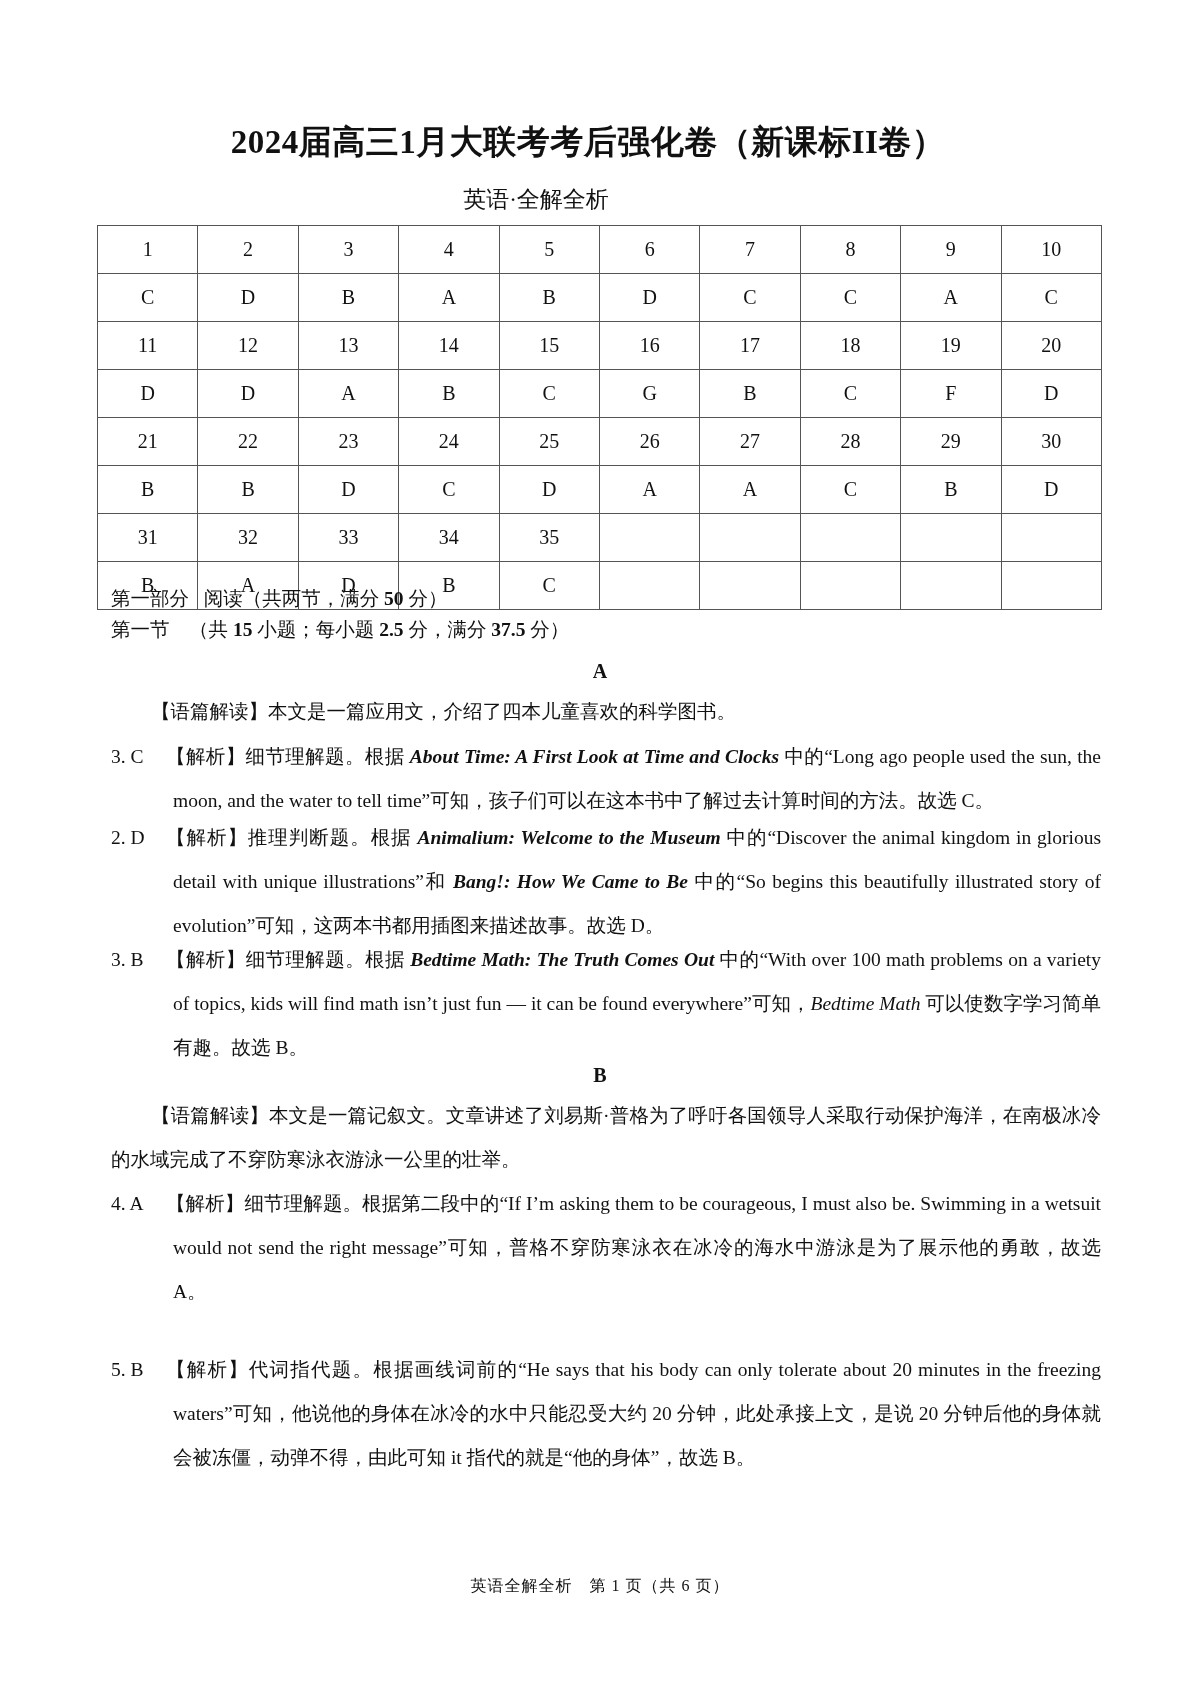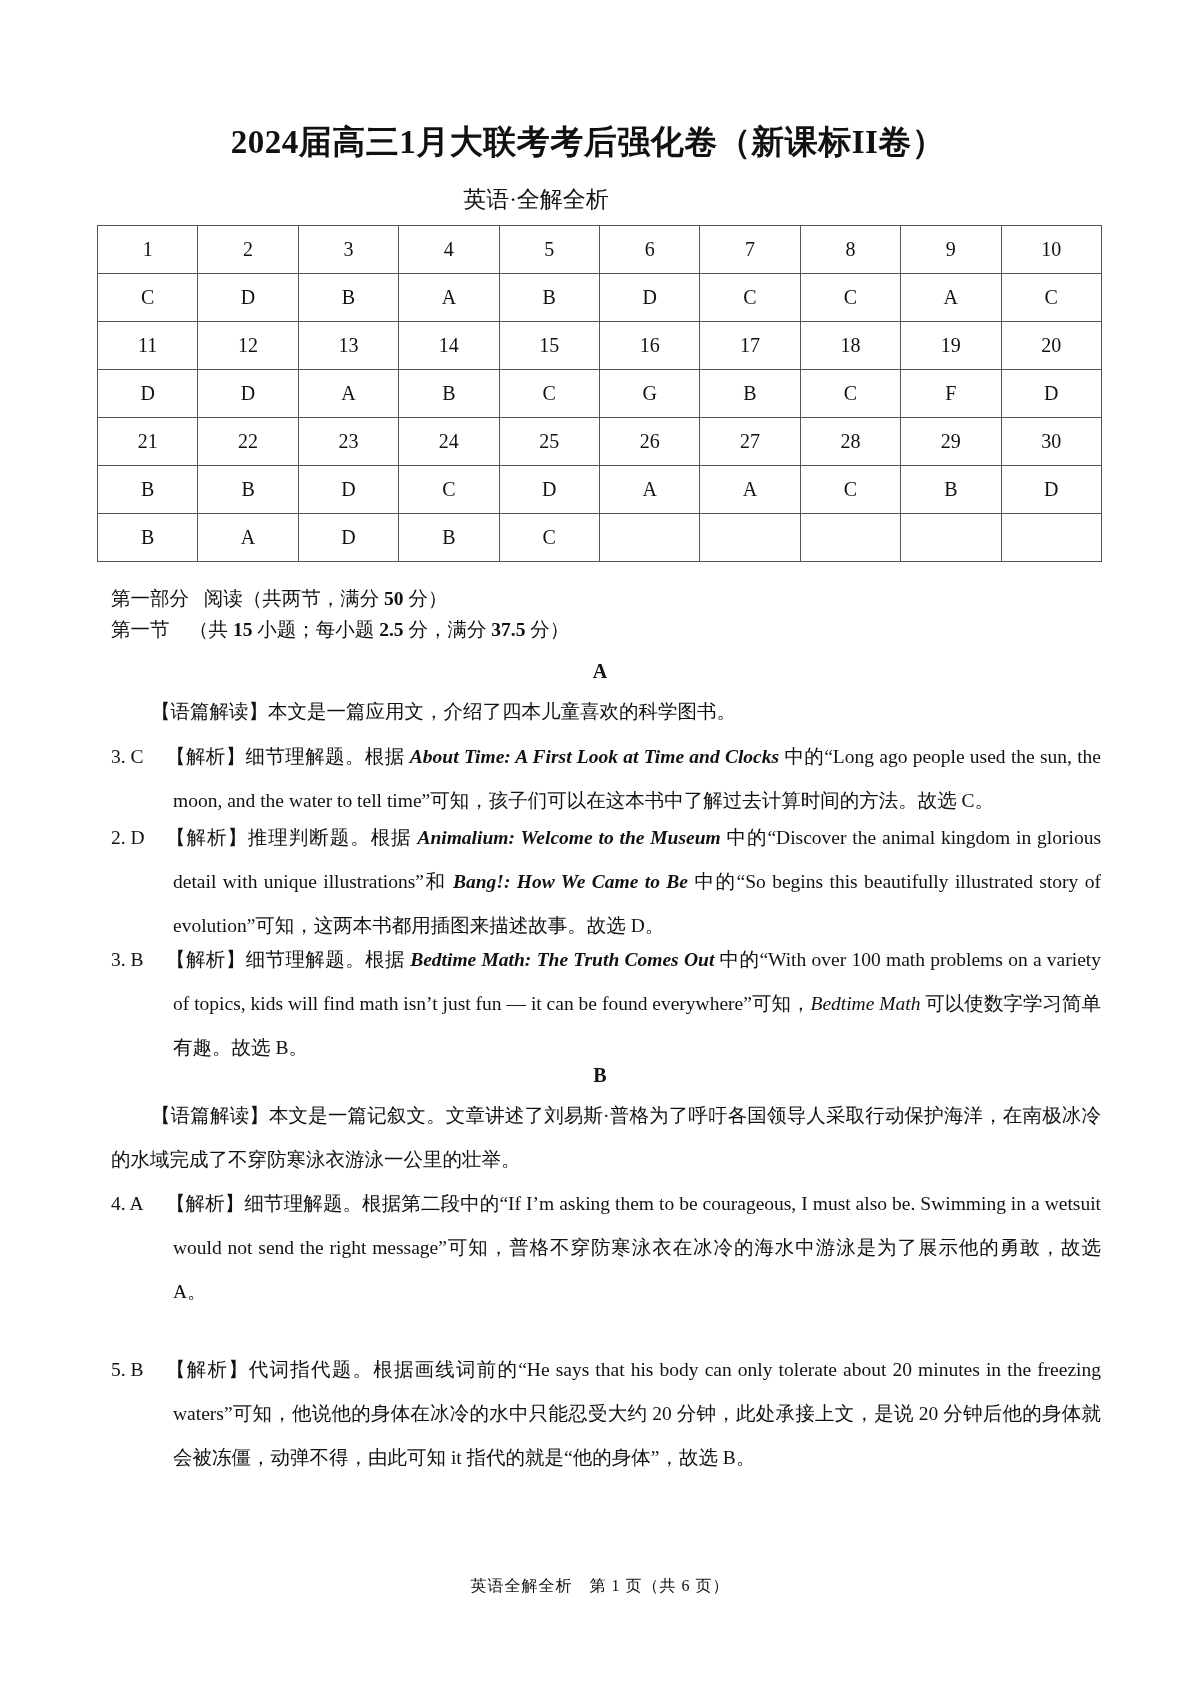--- a/index.html
+++ b/index.html
@@ -182,20 +182,32 @@
         <td>D</td>
         <td>C</td>
         <td>D</td>
         <td>A</td>
         <td>A</td>
         <td>C</td>
         <td>B</td>
         <td>D</td>
       </tr>
       <tr>
+        <td>31</td>
+        <td>32</td>
+        <td>33</td>
+        <td>34</td>
+        <td>35</td>
+        <td></td>
+        <td></td>
+        <td></td>
+        <td></td>
+        <td></td>
+      </tr>
+      <tr>
         <td>B</td>
         <td>A</td>
         <td>D</td>
         <td>B</td>
         <td>C</td>
         <td></td>
         <td></td>
         <td></td>
         <td></td>
         <td></td>

